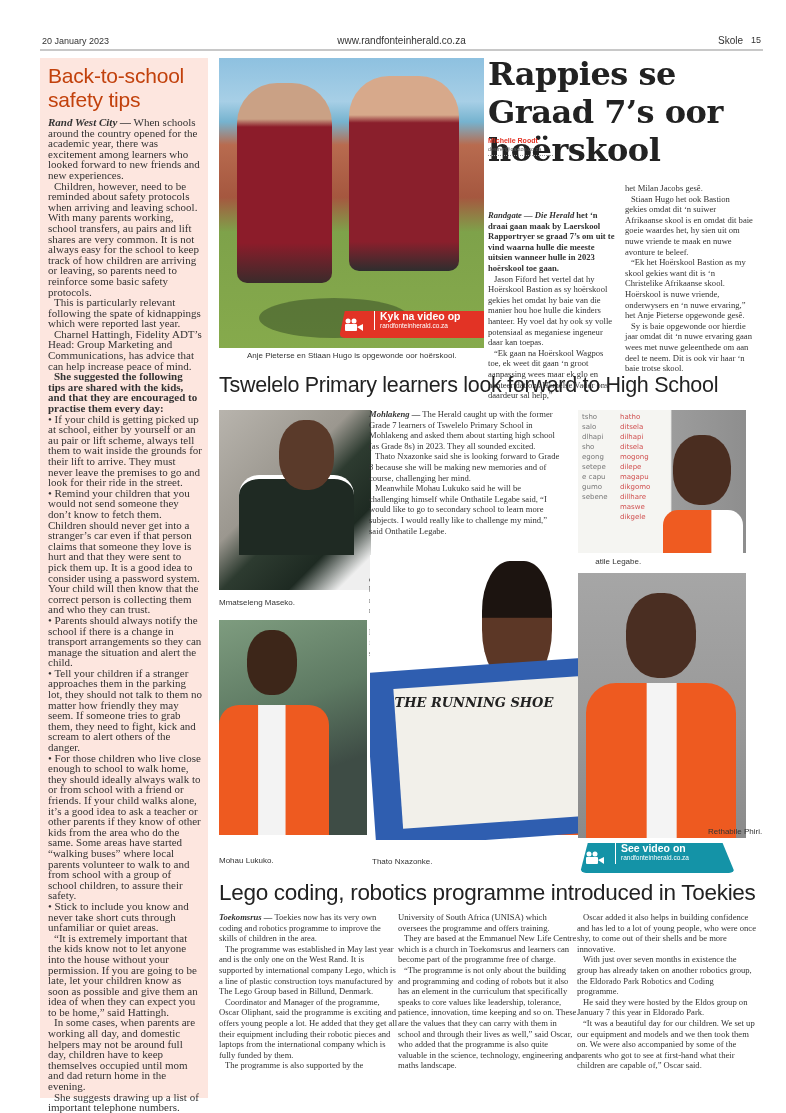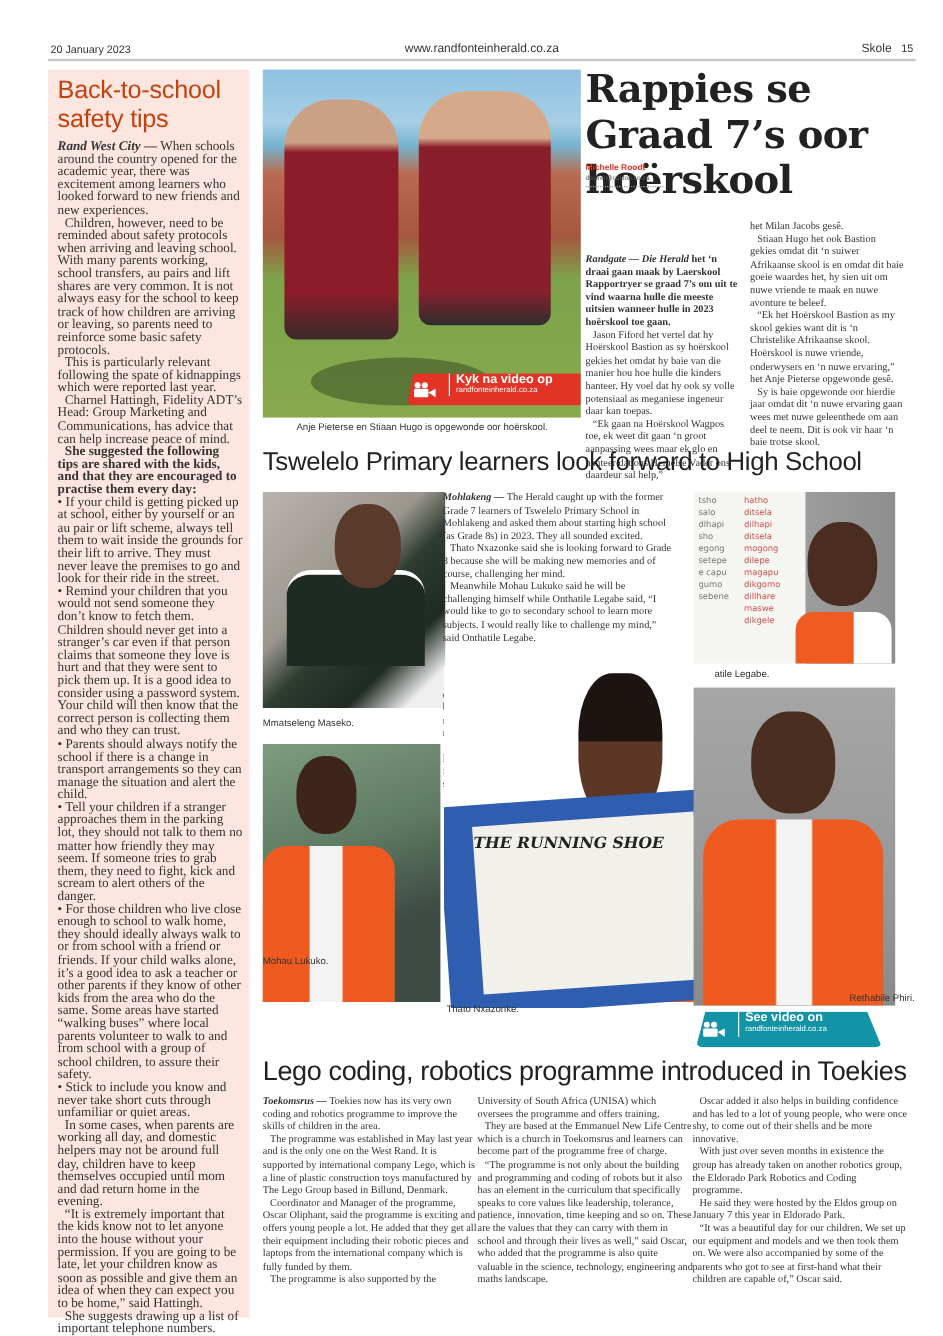--- a/index.html
+++ b/index.html
@@ -104,22 +104,22 @@
   <p>Children, however, need to be reminded about safety protocols when arriving and leaving school. With many parents working, school transfers, au pairs and lift shares are very common. It is not always easy for the school to keep track of how children are arriving or leaving, so parents need to reinforce some basic safety protocols.</p>
   <p>This is particularly relevant following the spate of kidnappings which were reported last year.</p>
   <p>Charnel Hattingh, Fidelity ADT’s Head: Group Marketing and Communications, has advice that can help increase peace of mind.</p>
   <p class="bold">She suggested the following tips are shared with the kids, and that they are encouraged to practise them every day:</p>
   <p class="bullet">• If your child is getting picked up at school, either by yourself or an au pair or lift scheme, always tell them to wait inside the grounds for their lift to arrive. They must never leave the premises to go and look for their ride in the street.</p>
   <p class="bullet">• Remind your children that you would not send someone they don’t know to fetch them. Children should never get into a stranger’s car even if that person claims that someone they love is hurt and that they were sent to pick them up. It is a good idea to consider using a password system. Your child will then know that the correct person is collecting them and who they can trust.</p>
   <p class="bullet">• Parents should always notify the school if there is a change in transport arrangements so they can manage the situation and alert the child.</p>
   <p class="bullet">• Tell your children if a stranger approaches them in the parking lot, they should not talk to them no matter how friendly they may seem. If someone tries to grab them, they need to fight, kick and scream to alert others of the danger.</p>
   <p class="bullet">• For those children who live close enough to school to walk home, they should ideally always walk to or from school with a friend or friends. If your child walks alone, it’s a good idea to ask a teacher or other parents if they know of other kids from the area who do the same. Some areas have started “walking buses” where local parents volunteer to walk to and from school with a group of school children, to assure their safety.</p>
   <p class="bullet">• Stick to include you know and never take short cuts through unfamiliar or quiet areas.</p>
+  <p>“It is extremely important that the kids know not to let anyone into the house without your permission. If you are going to be late, let your children know as soon as possible and give them an idea of when they can expect you to be home,” said Hattingh.</p>
   <p>In some cases, when parents are working all day, and domestic helpers may not be around full day, children have to keep themselves occupied until mom and dad return home in the evening.</p>
-  <p>“It is extremely important that the kids know not to let anyone into the house without your permission. If you are going to be late, let your children know as soon as possible and give them an idea of when they can expect you to be home,” said Hattingh.</p>
   <p>She suggests drawing up a list of important telephone numbers. “This list must include emergency services and mom and dad’s work and cell phone numbers. Save it on your child’s cell phone, and stick it on or near the land line. It’s also important to explain to them when these should be used.”</p>
   <p>Hattingh added that everyone in the household should also know how to use your home security system – children included – and when and how to use the panic buttons.</p>
 </aside>
 
 <div class="photo ph-top">
   <div class="kid1"></div>
   <div class="kid2"></div>
   <div class="shadow"></div>
 </div>
 <div class="vid-badge vid-red">
@@ -179,31 +179,31 @@
   <div class="list2">hatho<br>ditsela<br>dilhapi<br>ditsela<br>mogong<br>dilepe<br>magapu<br>dikgomo<br>dillhare<br>maswe<br>dikgele</div>
   <div class="shirt"></div>
   <div class="face"></div>
 </div>
 <div class="caption" style="left:578px; top:557px;">Onthatile Legabe.</div>
 
 <div class="photo ph-lukuko">
   <div class="shirt"></div>
   <div class="face"></div>
 </div>
-<div class="caption" style="left:219px; top:796px;">Mohau Lukuko.</div>
+<div class="caption" style="left:219px; top:856px;">Mohau Lukuko.</div>
 
 <div class="photo ph-nxazonke">
   <div class="shirt"></div>
   <div class="face"></div>
   <div class="book">
     <div class="page"></div>
     <div class="booktitle">THE RUNNING SHOE</div>
   </div>
 </div>
-<div class="caption" style="left:372px; top:836px;">Thato Nxazonke.</div>
+<div class="caption" style="left:372px; top:857px;">Thato Nxazonke.</div>
 
 <div class="photo ph-phiri">
   <div class="shirt"></div>
   <div class="face"></div>
 </div>
 <div class="caption" style="left:708px; top:827px;">Rethabile Phiri.</div>
 
 <div class="vid-badge vid-teal">
   <span class="cam">
     <svg width="20" height="14" viewBox="0 0 20 14">

